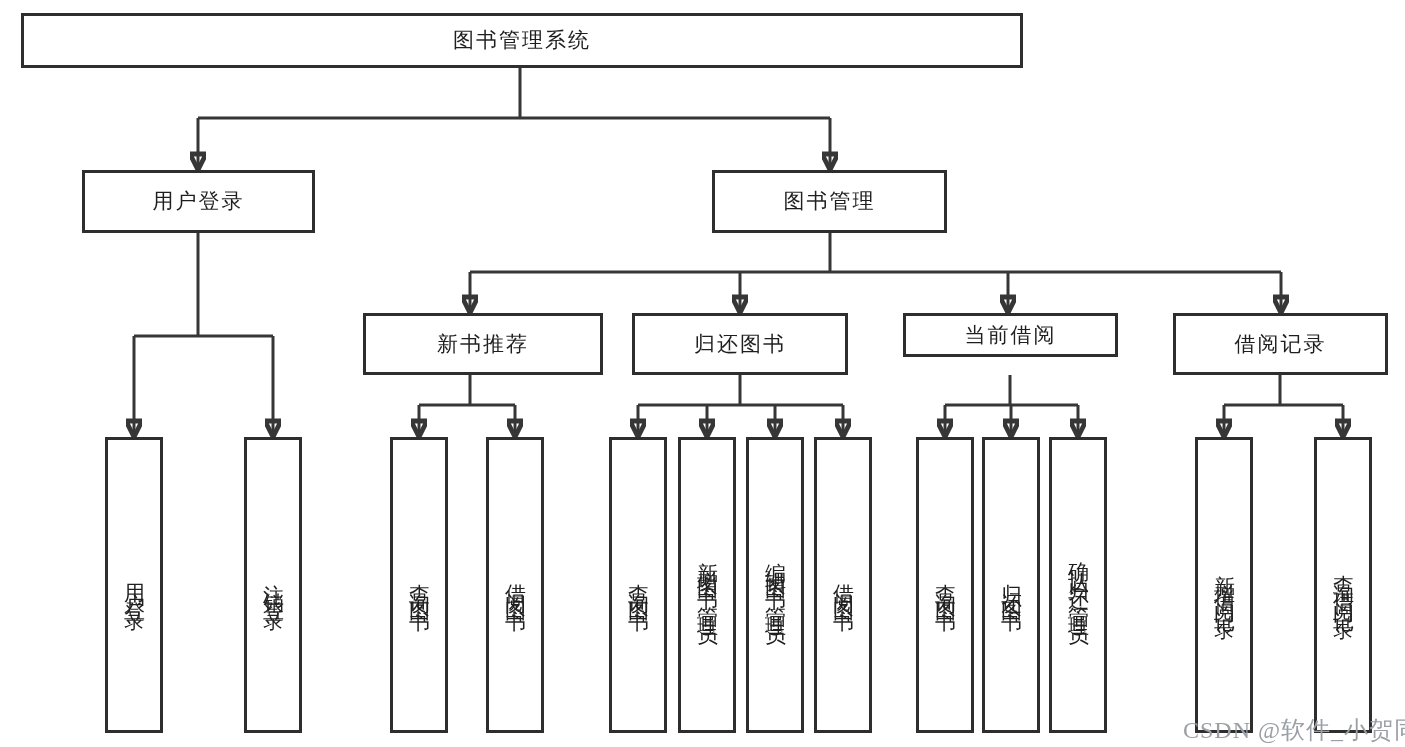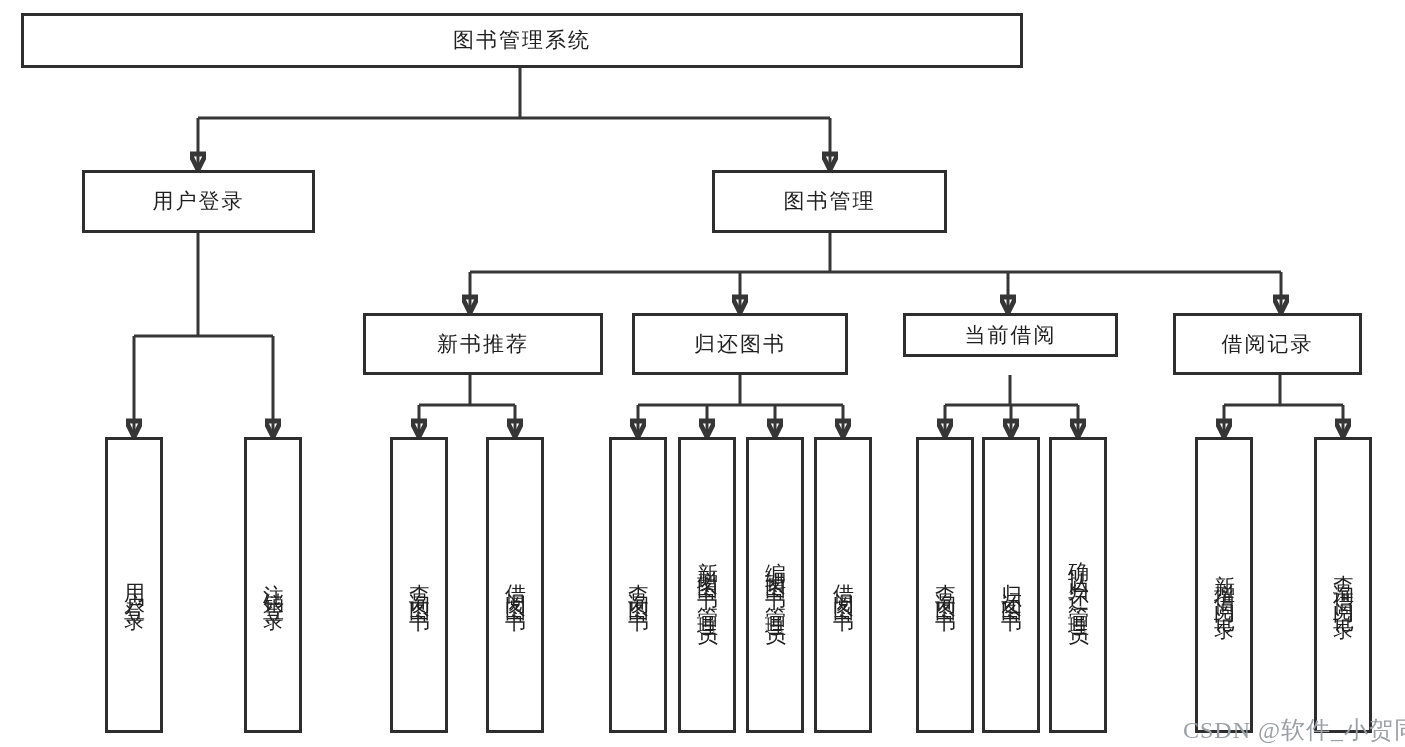--- a/index.html
+++ b/index.html
@@ -114,21 +114,21 @@
   </svg>
 
   <div class="box" style="left:21px; top:13px; width:1002px; height:55px;">图书管理系统</div>
 
   <div class="box" style="left:82px; top:170px; width:233px; height:63px;">用户登录</div>
   <div class="box" style="left:712px; top:170px; width:235px; height:63px;">图书管理</div>
 
   <div class="box" style="left:363px; top:313px; width:240px; height:62px;">新书推荐</div>
   <div class="box" style="left:632px; top:313px; width:216px; height:62px;">归还图书</div>
   <div class="box" style="left:903px; top:313px; width:215px; height:44px;">当前借阅</div>
-  <div class="box" style="left:1173px; top:313px; width:189px; height:62px;">借阅记录</div>
+  <div class="box" style="left:1173px; top:313px; width:215px; height:62px;">借阅记录</div>
 
   <div class="box leaf" style="left:105px; top:437px; width:58px; height:296px;">
     <span>用户登录</span>
   </div>
   <div class="box leaf" style="left:244px; top:437px; width:58px; height:296px;">
     <span>注销登录</span>
   </div>
 
   <div class="box leaf" style="left:390px; top:437px; width:58px; height:296px;">
     <span>查询图书</span>

